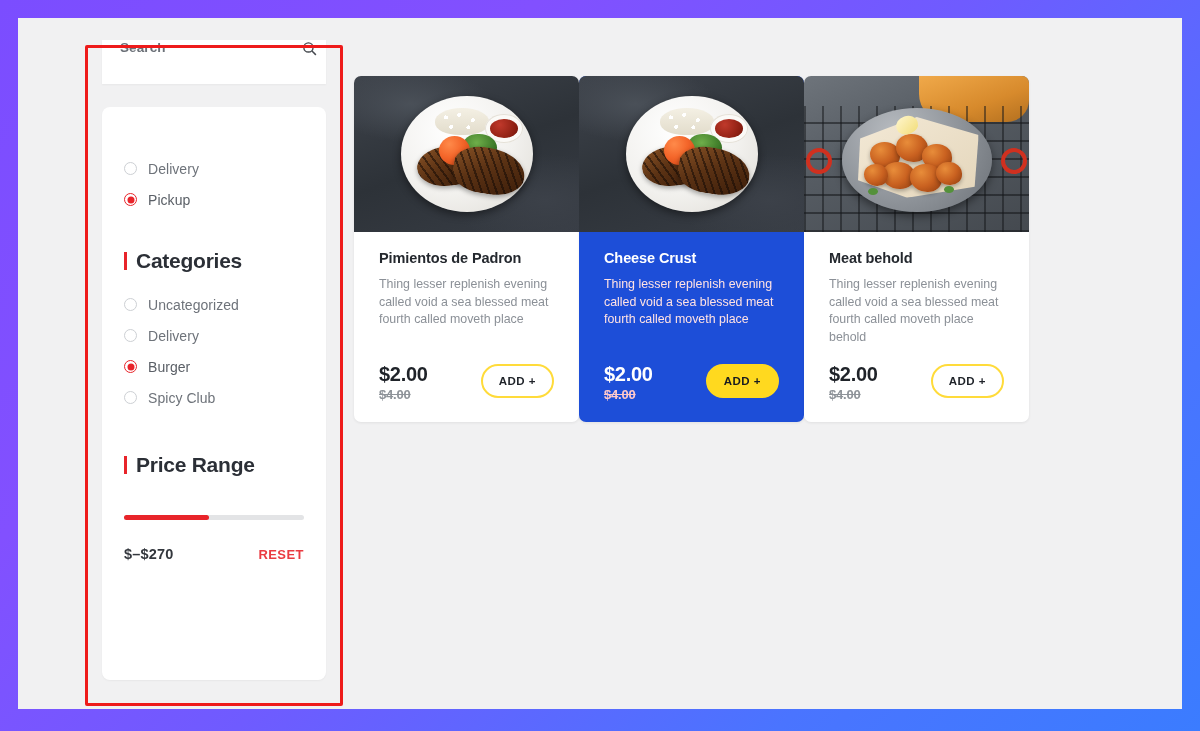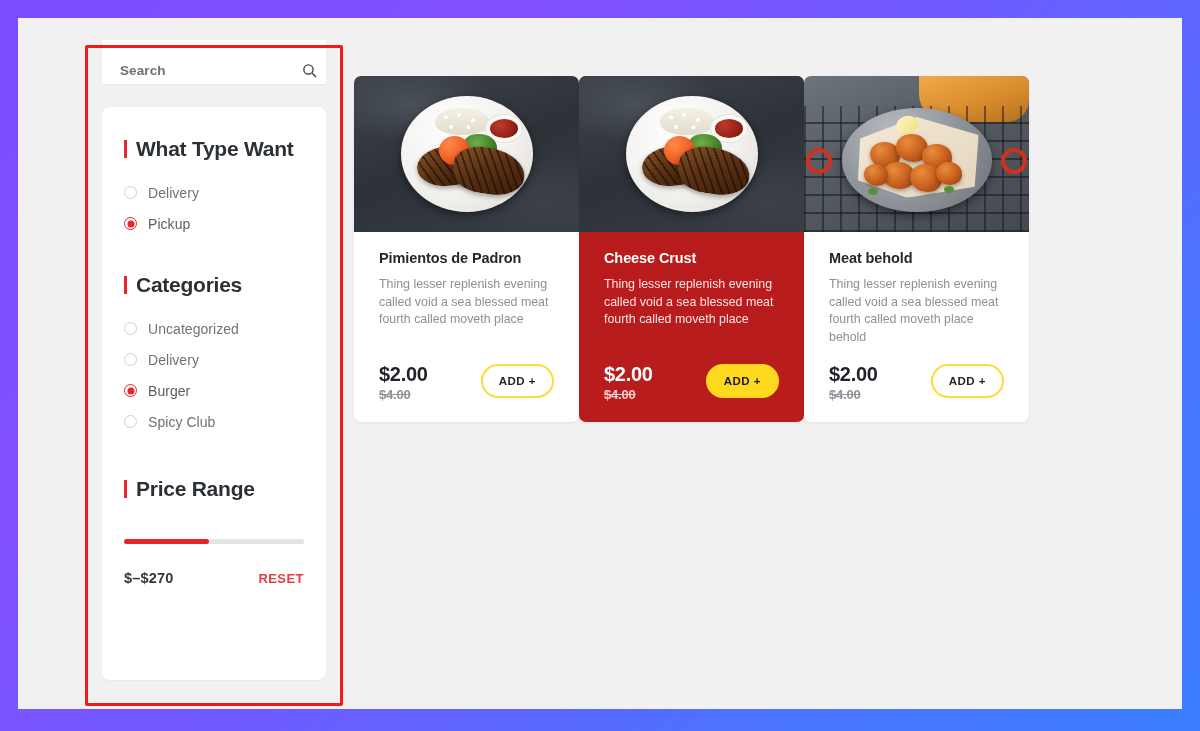--- a/index.html
+++ b/index.html
@@ -61,22 +61,22 @@
     margin-left: 17px;
     flex: 0 0 224px;
   }
 
   .search-box {
     position: relative;
     background: #ffffff;
     border-radius: 0;
     height: 44px;
     display: flex;
-    align-items: center;
-    padding: 16px 14px 0 18px;
+    align-items: flex-start;
+    padding: 0 14px 0 18px;
     box-shadow: 0 1px 2px rgba(0,0,0,0.045);
   }
   .search-box input {
     flex: 1;
     border: none;
     outline: none;
     font-family: "Liberation Sans", sans-serif;
     font-size: 13.5px;
     font-weight: 700;
     color: #5a5f66;
@@ -201,21 +201,21 @@
 
   .product-card {
     width: 225px;
     background: #ffffff;
     border-radius: 7px;
     overflow: hidden;
     box-shadow: 0 1px 3px rgba(0,0,0,0.07);
     display: flex;
     flex-direction: column;
   }
-  .product-card.featured { background: #b91c1c; }
+  .product-card.featured { background: #1d4ed8; }
 
   .card-photo {
     width: 100%;
     height: 156px;
     position: relative;
     overflow: hidden;
   }
 
   
   .photo-grill {
@@ -443,24 +443,20 @@
           <input type="text" placeholder="Search" style="">
           <svg class="search-icon" viewBox="0 0 24 24" fill="none" stroke="currentColor" stroke-width="2">
             <circle cx="10.5" cy="10.5" r="6.5"></circle>
             <line x1="15.5" y1="15.5" x2="21" y2="21"></line>
           </svg>
         </div>
 
         <div class="filter-card">
 
           <section class="section" id="type-section">
-            <h2 class="section-title">
-              <span class="title-accent"></span>
-              <span>What Type Want</span>
-            </h2>
             <div class="opt-list">
               <label class="opt-row">
                 <span class="radio"></span>
                 <span class="opt-label">Delivery</span>
               </label>
               <label class="opt-row checked">
                 <span class="radio checked"></span>
                 <span class="opt-label">Pickup</span>
               </label>
             </div>

